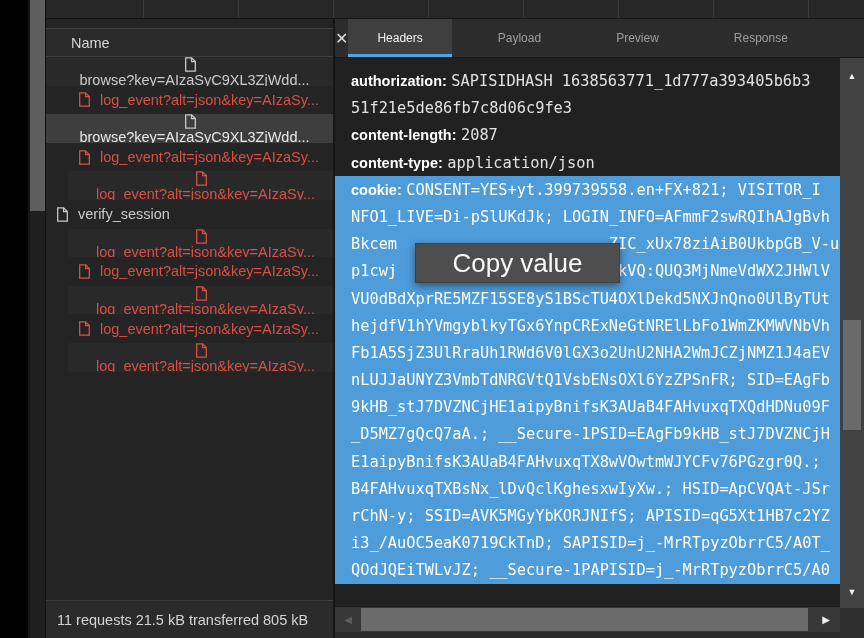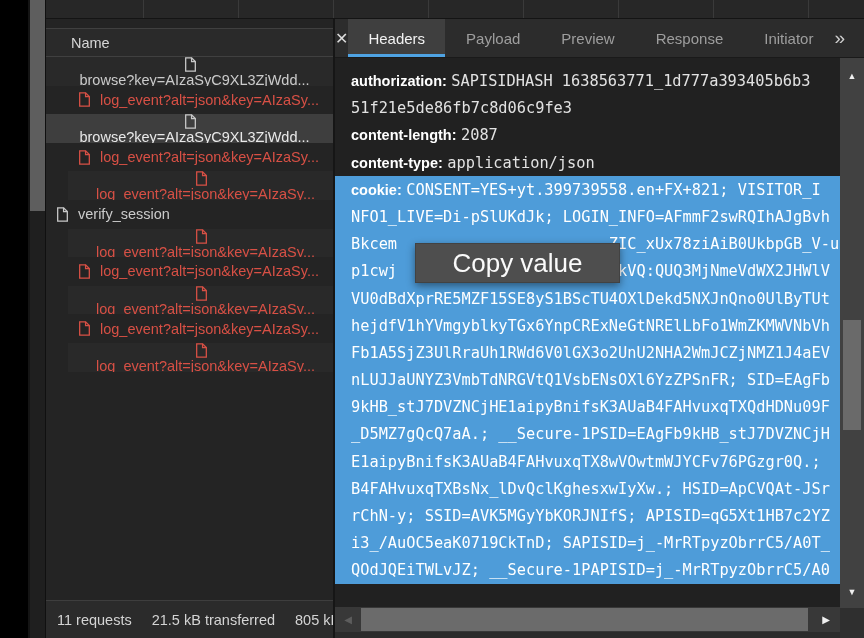--- a/index.html
+++ b/index.html
@@ -25,27 +25,27 @@
   #request-list{position:absolute;left:0;right:0;top:38px;}
   .row{height:28.6px;display:flex;align-items:center;padding-left:10px;box-sizing:border-box;
     font-size:14.5px;color:#cbcbcb;white-space:nowrap;overflow:hidden;}
   .row.odd{background:#292929;flex-direction:column;}
   .row.even{background:#242424;}
   .row.selected{background:#3e3e3e;color:#e9e9e9;}
   .row.error{color:var(--error-red,#d85045);margin-left:22px;}
   .row .ficon{flex:0 0 auto;width:13px;height:15px;margin-right:9px;display:block;color:#c8c8c8;}
   .row.error .ficon{color:var(--error-red,#d85045);}
   #status-bar{position:absolute;left:0;right:0;bottom:0;height:38px;background:#2b2b2b;border-top:1px solid #3e3e3e;
-    box-sizing:border-box;display:flex;align-items:center;gap:20px;padding-left:11px;
+    box-sizing:border-box;display:flex;align-items:center;gap:4px;padding-left:11px;
     color:#d4d4d4;font-size:14.5px;white-space:nowrap;overflow:hidden;}
   
   #right-panel{position:absolute;left:287px;top:19px;right:0;bottom:0;background:#212121;border-left:2px solid #161616;box-sizing:border-box;overflow:hidden;}
   #tab-bar{position:absolute;left:0;right:0;top:0;height:39px;background:#2c2c2c;display:flex;align-items:stretch;border-bottom:1px solid #1a1a1a;box-sizing:border-box;}
   #close-btn{width:44px;display:flex;align-items:center;justify-content:center;color:#dcdcdc;font-size:16px;cursor:default;}
-  .tab{display:flex;align-items:center;padding:0 20px;margin-right:1px;color:#9e9e9e;font-size:15px;position:relative;}
+  .tab{display:flex;align-items:center;padding:0 29px;margin-right:17px;color:#9e9e9e;font-size:12px;position:relative;}
   .tab.active{background:#3f3f3f;color:#f2f2f2;}
   .tab.active::after{content:"";position:absolute;left:0;right:0;bottom:0;height:3px;background:var(--tab-underline,#4fa3e3);}
   .tab-spacer{flex:1;}
   #overflow-btn{display:flex;align-items:center;color:#d0d0d0;font-size:19px;padding-right:36px;}
   #content{position:absolute;left:0;top:39px;right:0;bottom:0;}
   .hline{height:27.2px;line-height:27.2px;white-space:pre;overflow:hidden;}
   .hline b{font-size:14.5px;font-weight:bold;color:#ffffff;}
   .mono{font-family:"DejaVu Sans Mono","Liberation Mono",monospace;font-size:15.3px;white-space:pre;}
   #headers-plain{padding:9px 12px 0 16px;color:#e2e2e2;}
   #cookie-selection{width:calc(100% - 24px);box-sizing:border-box;padding:0 0 0 16px;

